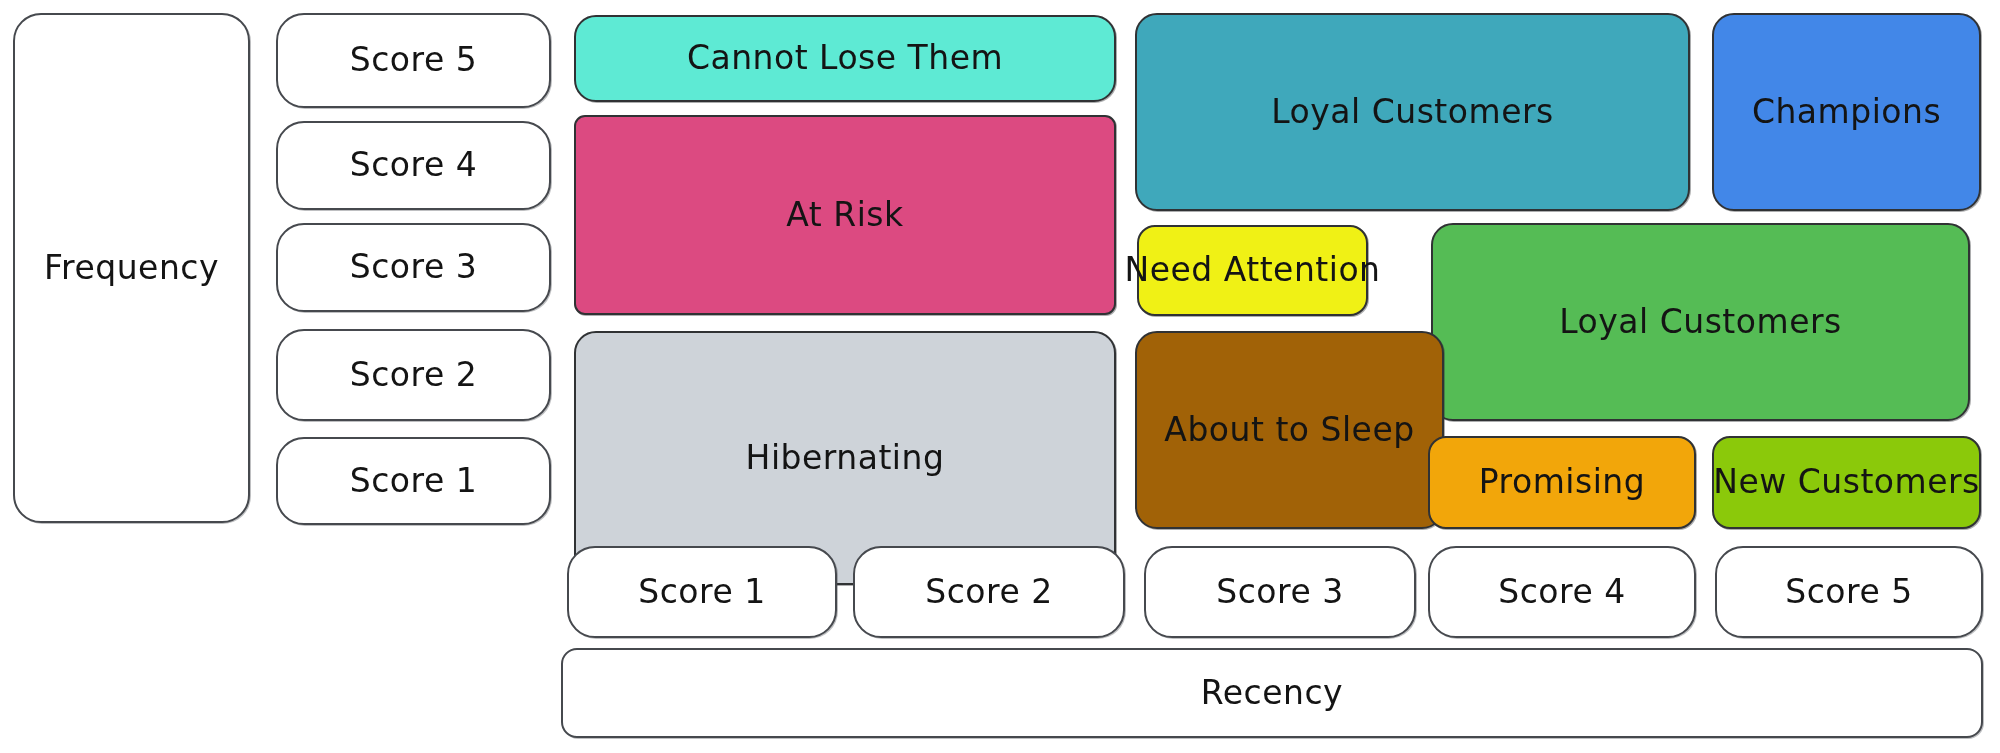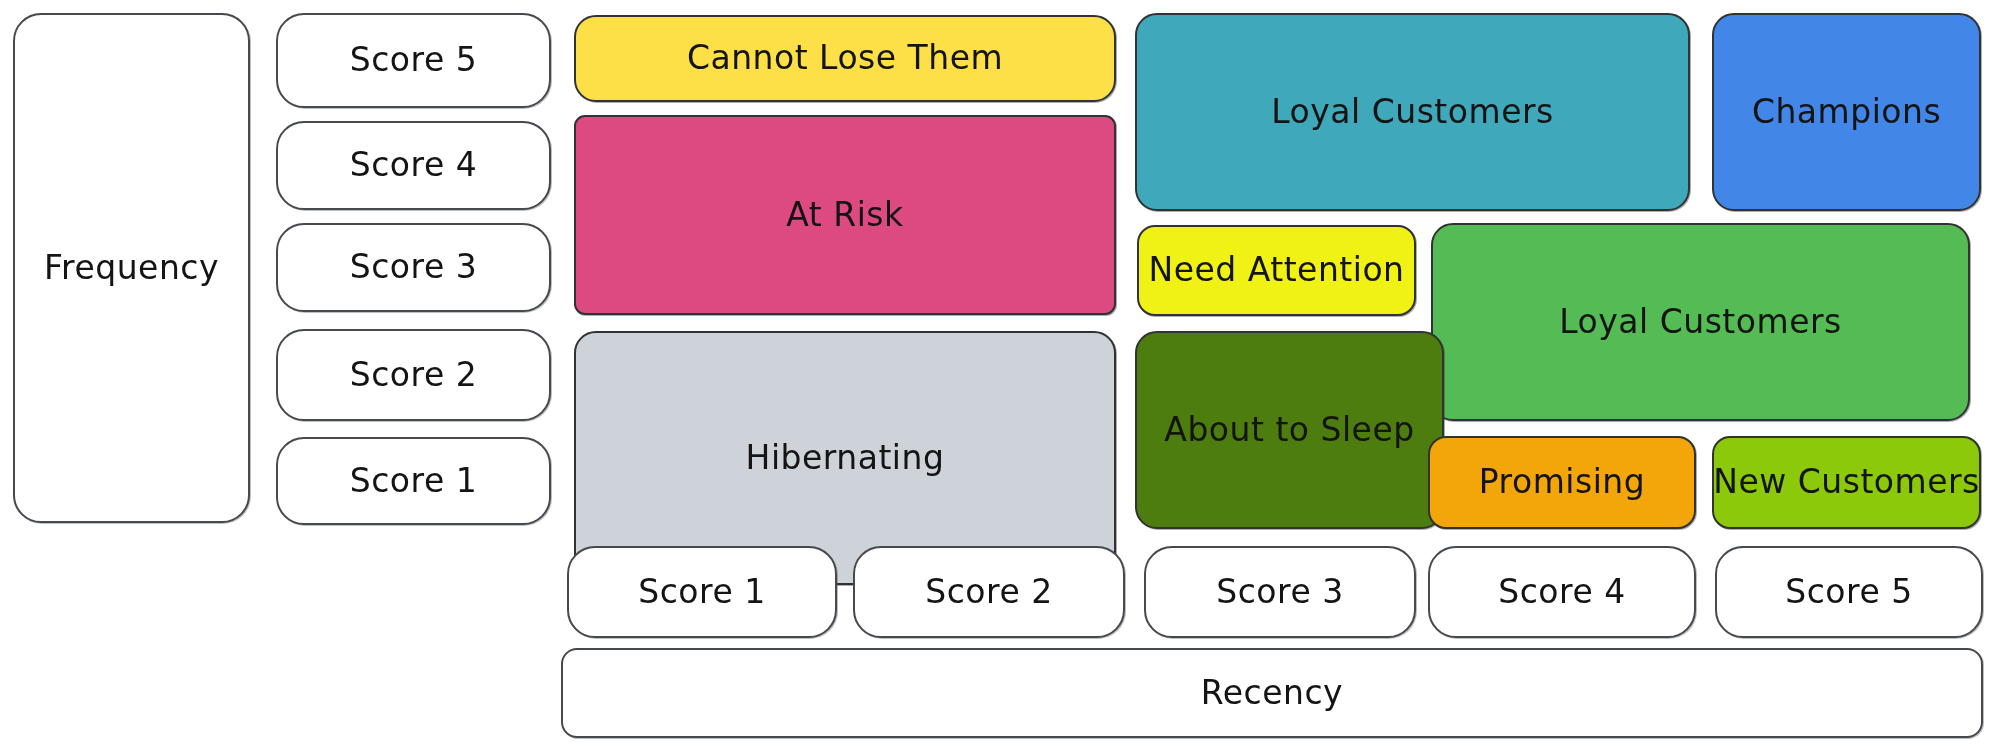--- a/index.html
+++ b/index.html
@@ -49,35 +49,35 @@
 <div class="canvas">
 
   <div class="box axis-box" style="left:13px; top:13px; width:237px; height:510px;">Frequency</div>
 
   <div class="box axis-box" style="left:276px; top:13px; width:275px; height:95px;">Score 5</div>
   <div class="box axis-box" style="left:276px; top:121px; width:275px; height:89px;">Score 4</div>
   <div class="box axis-box" style="left:276px; top:223px; width:275px; height:89px;">Score 3</div>
   <div class="box axis-box" style="left:276px; top:329px; width:275px; height:92px;">Score 2</div>
   <div class="box axis-box" style="left:276px; top:437px; width:275px; height:88px;">Score 1</div>
 
-  <div class="box segment" style="left: 574px; top: 15px; width: 542px; height: 87px; background: #fde047;">Cannot Lose Them</div>
+  <div class="box segment" style="left: 574px; top: 15px; width: 542px; height: 87px; background: #5eead4;">Cannot Lose Them</div>
 
   <div class="box segment" style="left: 574px; top: 115px; width: 542px; height: 200px; background: rgb(220, 74, 129); border-radius: 11px;">At Risk</div>
 
   <div class="box segment" style="left: 574px; top: 331px; width: 542px; height: 254px; background: rgb(206, 211, 217);">Hibernating</div>
 
   <div class="box segment" style="left: 1135px; top: 13px; width: 555px; height: 198px; background: rgb(63, 168, 187);">Loyal Customers</div>
 
   <div class="box segment" style="left: 1712px; top: 13px; width: 269px; height: 198px; background: rgb(66, 135, 232);">Champions</div>
 
-  <div class="box segment seg-small" style="left: 1137px; top: 225px; width: 279px; height: 91px; background: rgb(240, 241, 21);">Need Attention</div>
+  <div class="box segment seg-small" style="left: 1137px; top: 225px; width: 231px; height: 91px; background: rgb(240, 241, 21);">Need Attention</div>
 
   <div class="box segment" style="left: 1431px; top: 223px; width: 539px; height: 198px; background: rgb(85, 188, 85);">Loyal Customers</div>
 
-  <div class="box segment" style="left: 1135px; top: 331px; width: 309px; height: 198px; background: #4d7c0f;">About to Sleep</div>
+  <div class="box segment" style="left: 1135px; top: 331px; width: 309px; height: 198px; background: #a16207;">About to Sleep</div>
 
   <div class="box segment seg-small" style="left: 1428px; top: 436px; width: 268px; height: 93px; background: rgb(242, 166, 10);">Promising</div>
 
   <div class="box segment seg-small" style="left: 1712px; top: 436px; width: 269px; height: 93px; background: rgb(139, 201, 10);">New Customers</div>
 
   <div class="box axis-box" style="left:567px; top:546px; width:270px; height:92px;">Score 1</div>
   <div class="box axis-box" style="left:853px; top:546px; width:272px; height:92px;">Score 2</div>
   <div class="box axis-box" style="left:1144px; top:546px; width:272px; height:92px;">Score 3</div>
   <div class="box axis-box" style="left:1428px; top:546px; width:268px; height:92px;">Score 4</div>
   <div class="box axis-box" style="left:1715px; top:546px; width:268px; height:92px;">Score 5</div>

